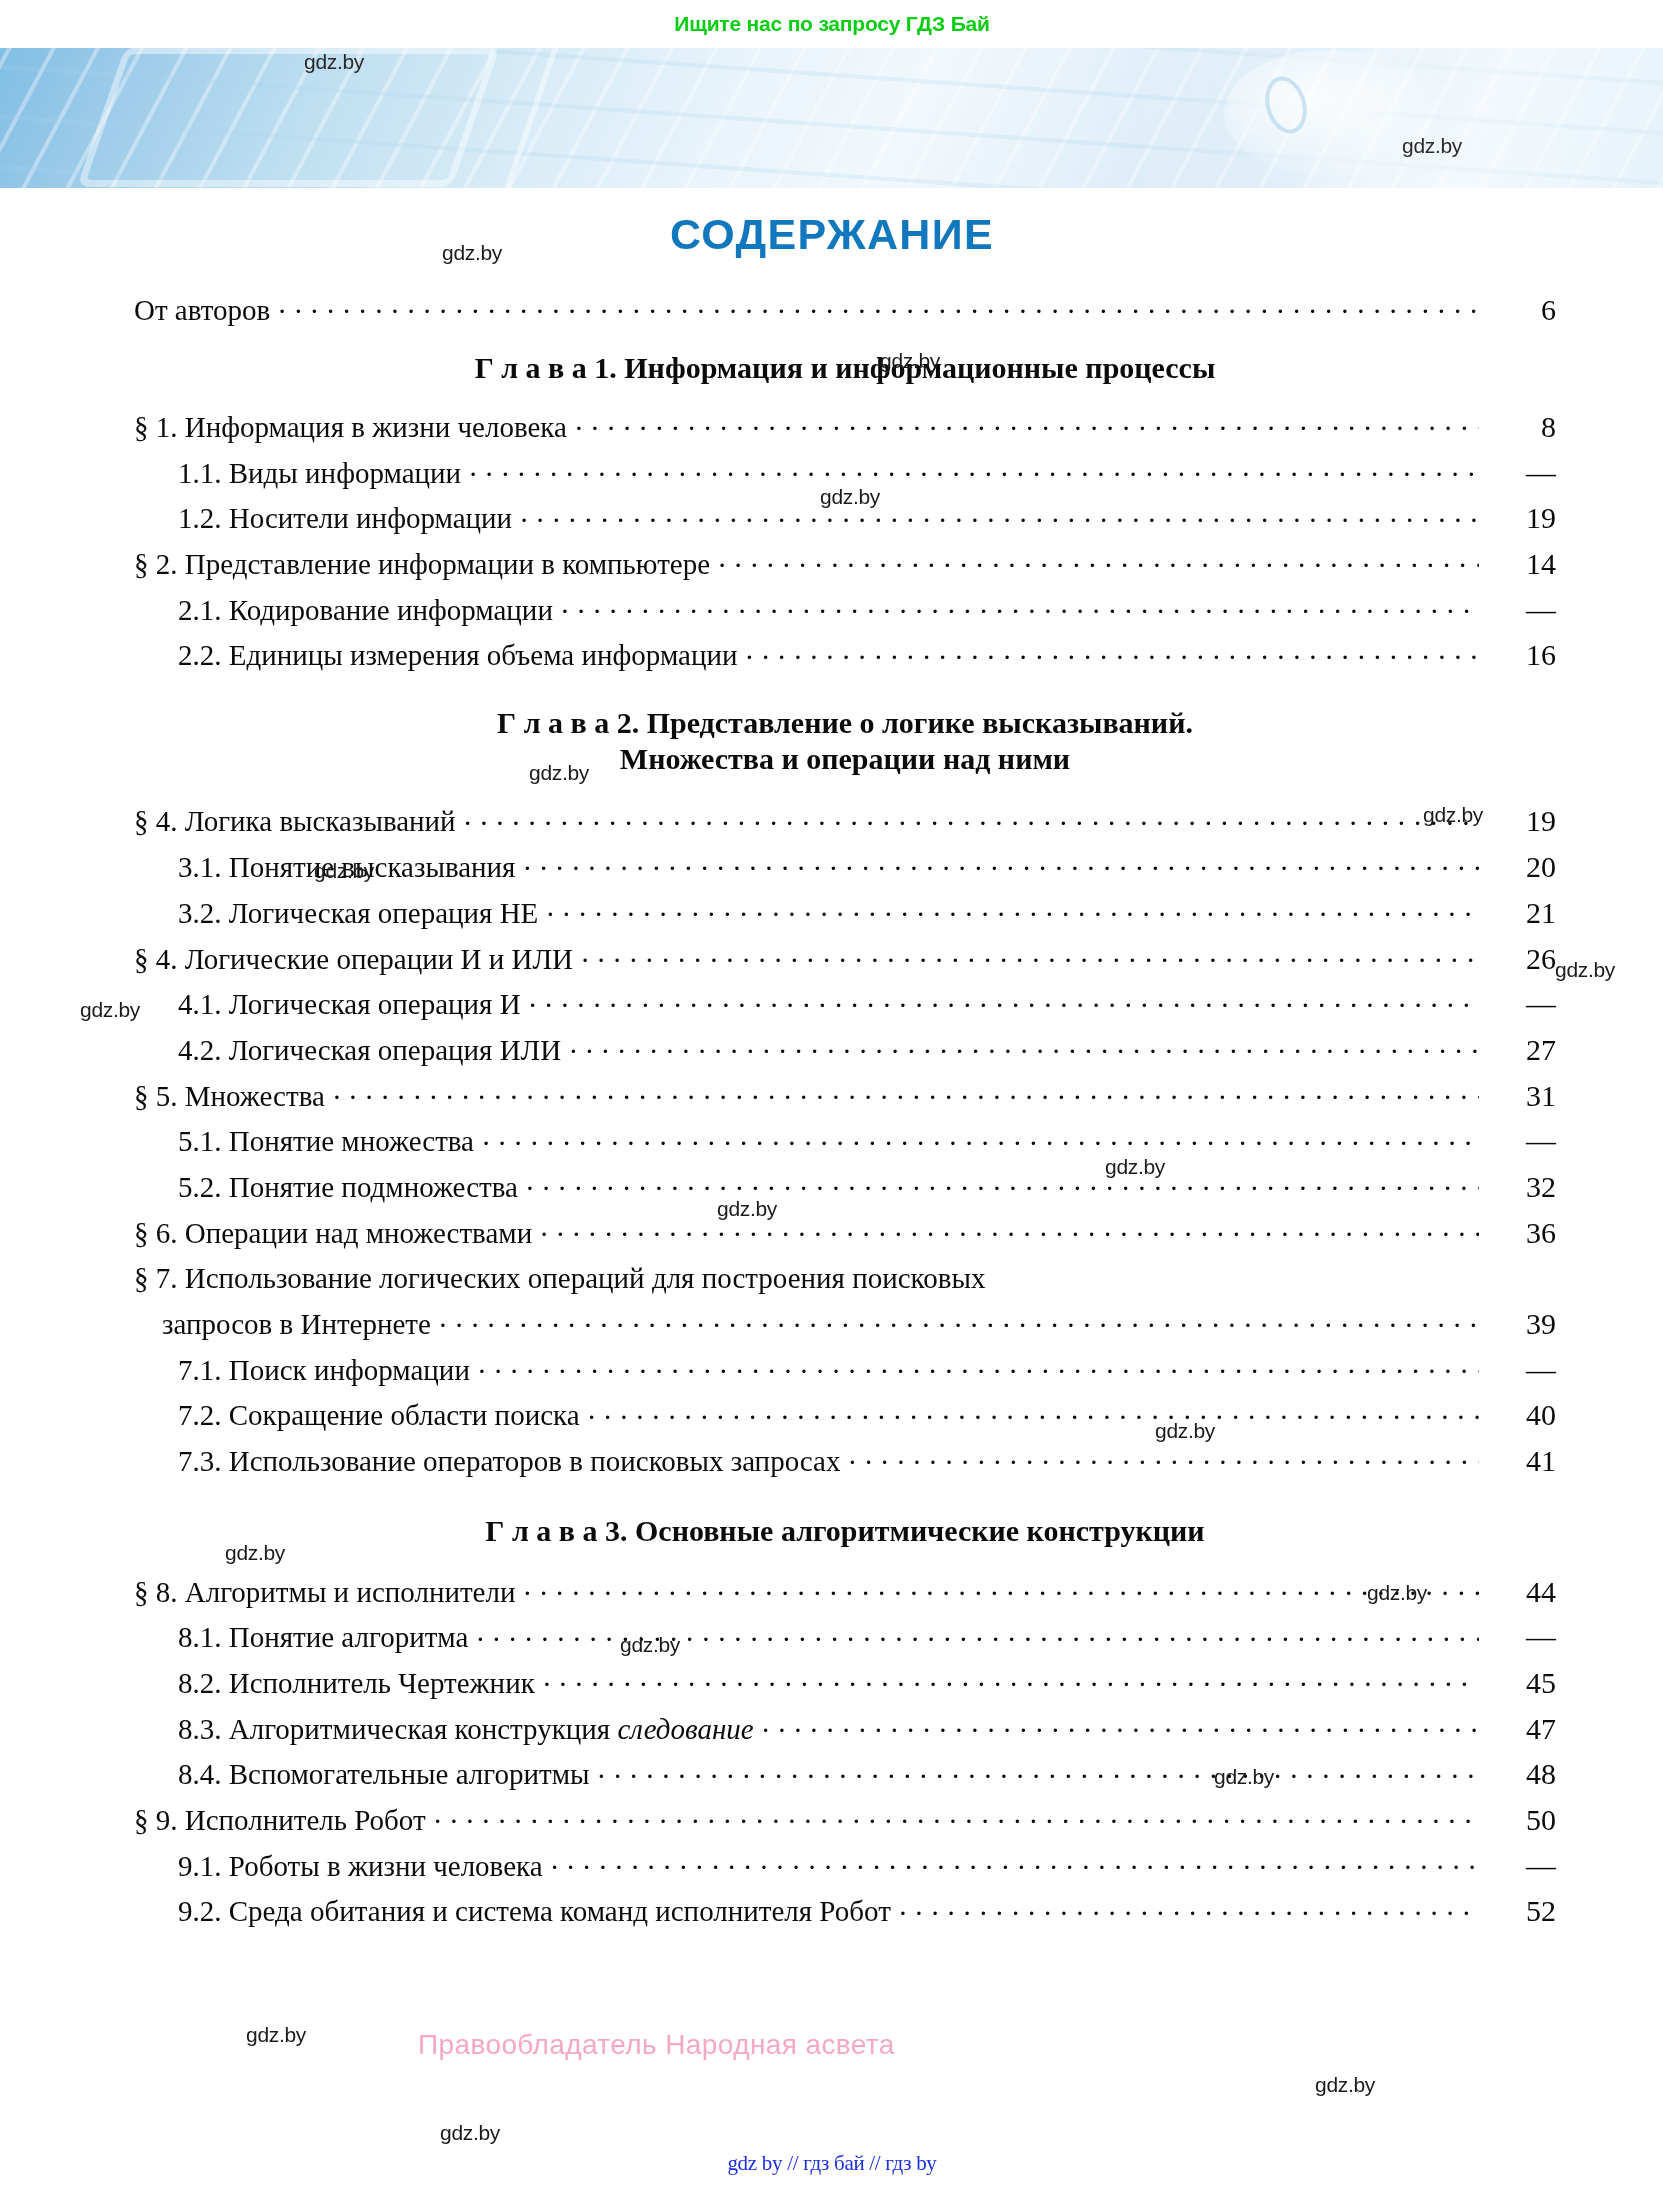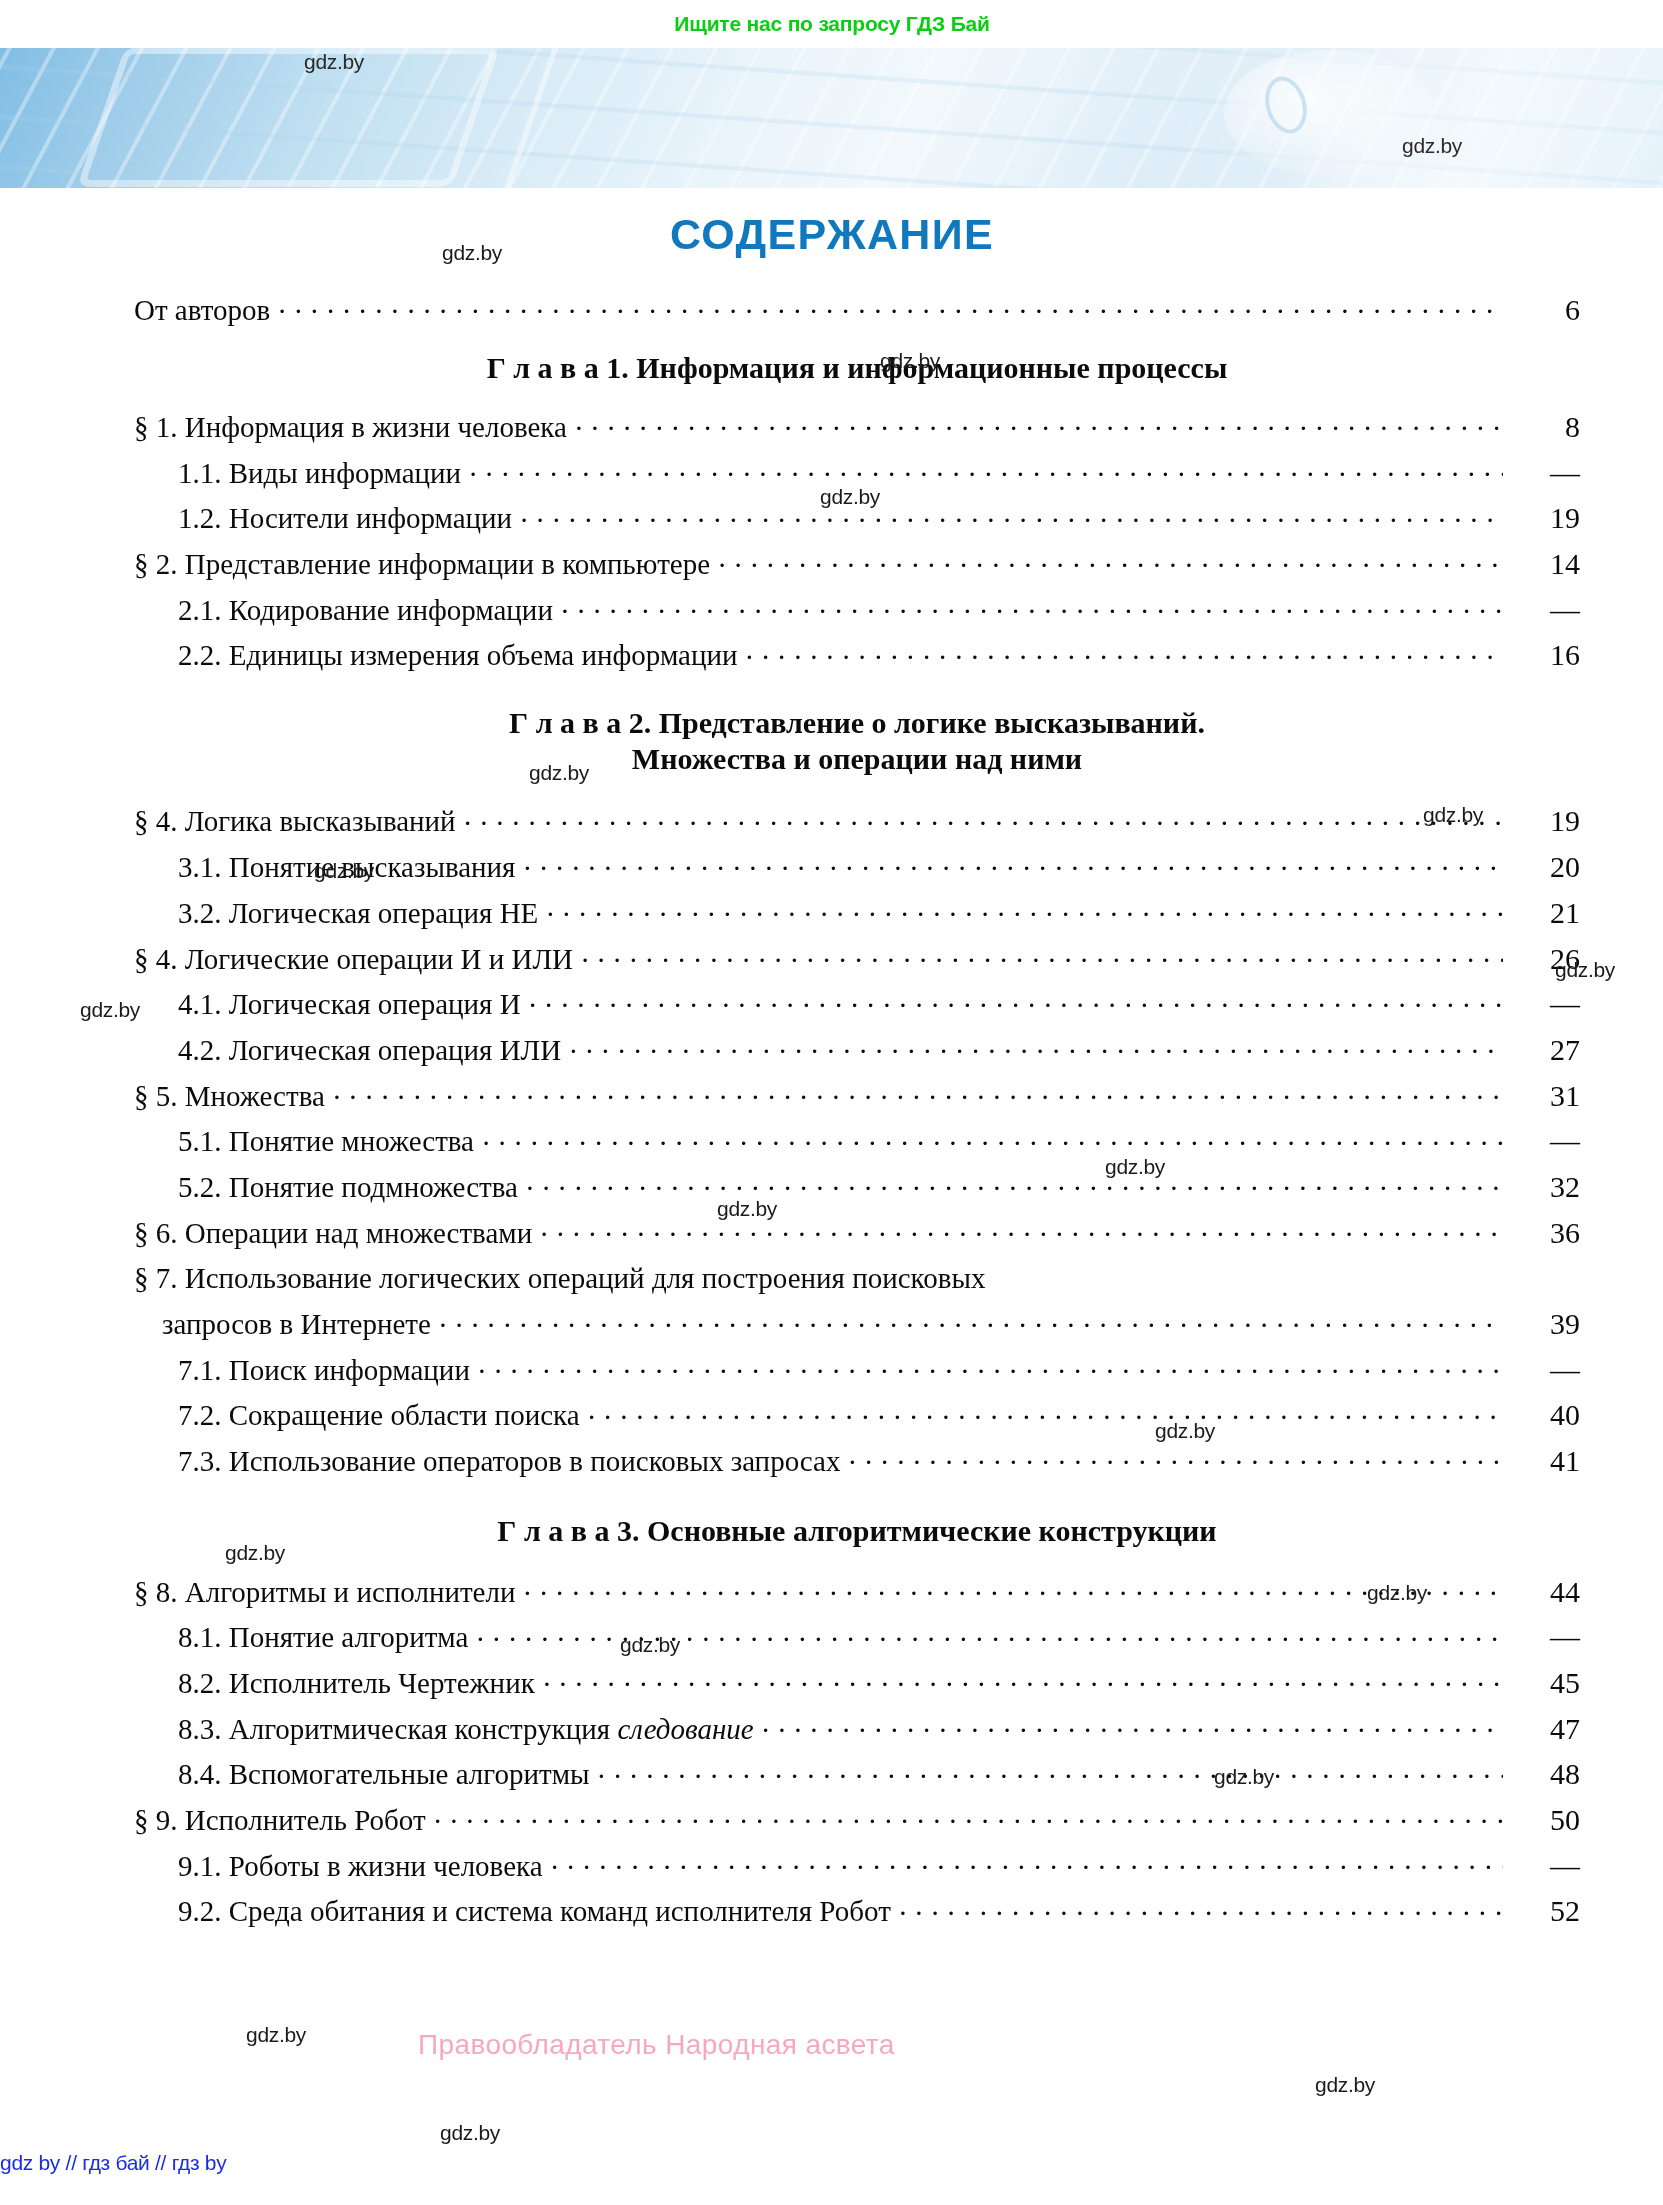--- a/index.html
+++ b/index.html
@@ -133,21 +133,21 @@
     font-family: "Liberation Sans", "DejaVu Sans", sans-serif;
     font-size: 43px;
     font-weight: bold;
     letter-spacing: 1.3px;
     margin-top: 22px;
     margin-bottom: 0;
   }
 
   .toc {
     margin-top: 32px;
-    padding: 0 84px 0 134px;
+    padding: 0 108px 0 134px;
   }
 
   
   .row {
     display: flex;
     align-items: baseline;
     font-size: 29px;
     line-height: 1.0;
     margin-bottom: 11.7px;
     color: #0b0b0b;
@@ -219,22 +219,23 @@
     font-size: 28px;
     letter-spacing: 0.4px;
     z-index: 5;
     white-space: nowrap;
   }
 
   .footer-links {
     position: absolute;
     left: 0; right: 0;
     top: 2151px;
+    text-align: center;
     color: #1b2ee0;
-    font-family: Liberation Sans, sans-serif;
+    font-family: Liberation Serif, serif;
     font-size: 21px;
     letter-spacing: -0.3px;
   }
 </style>
 </head>
 <body>
 
 <div class="page">
 
   <div class="top-banner">

